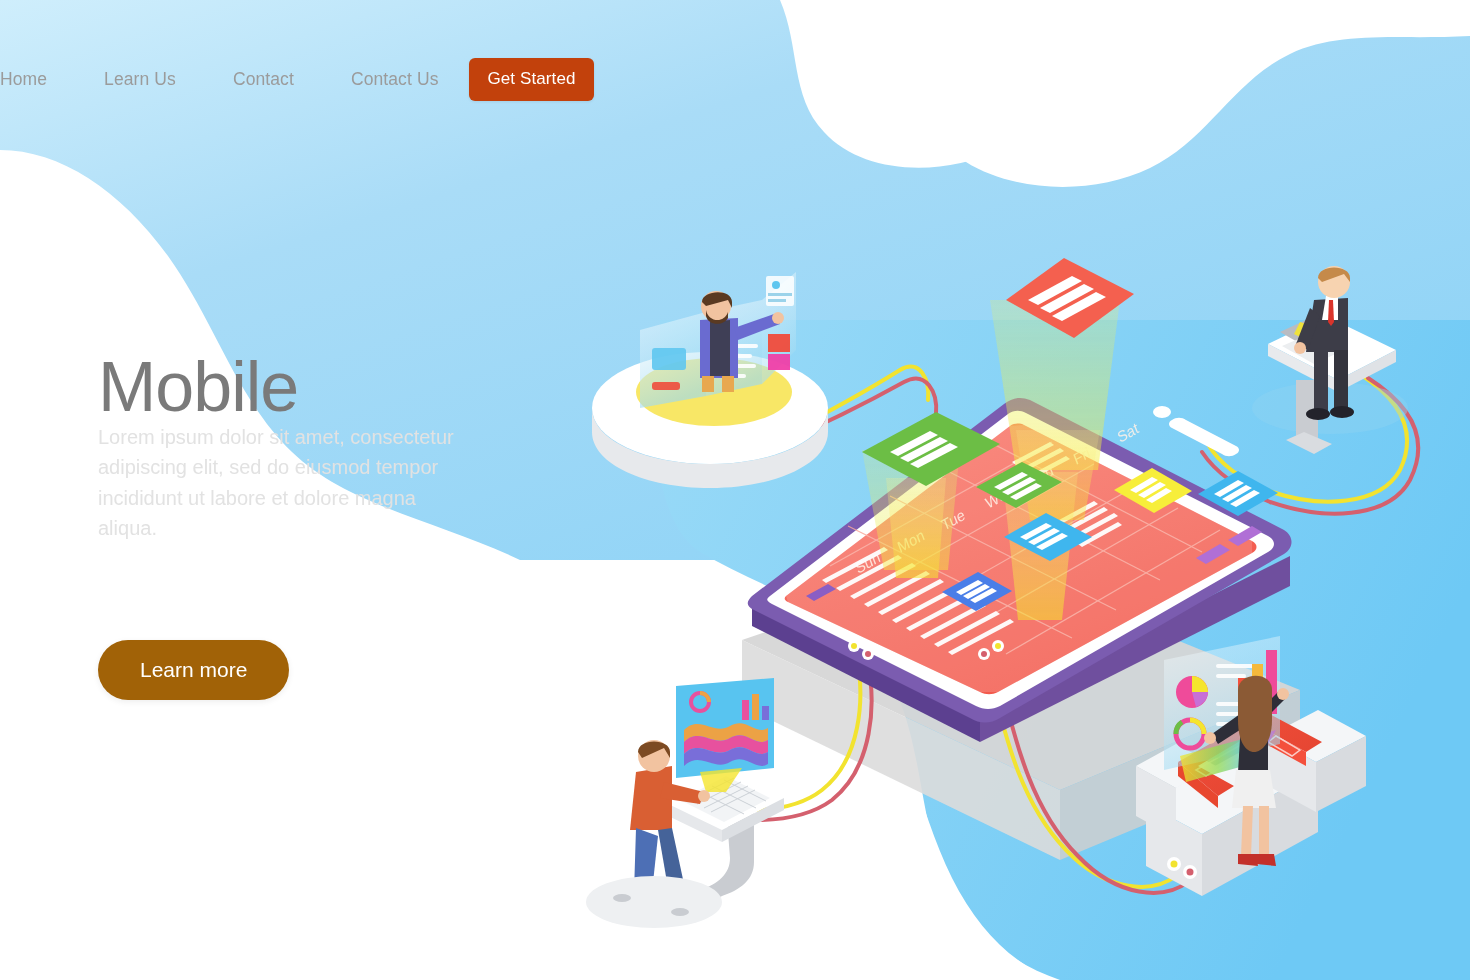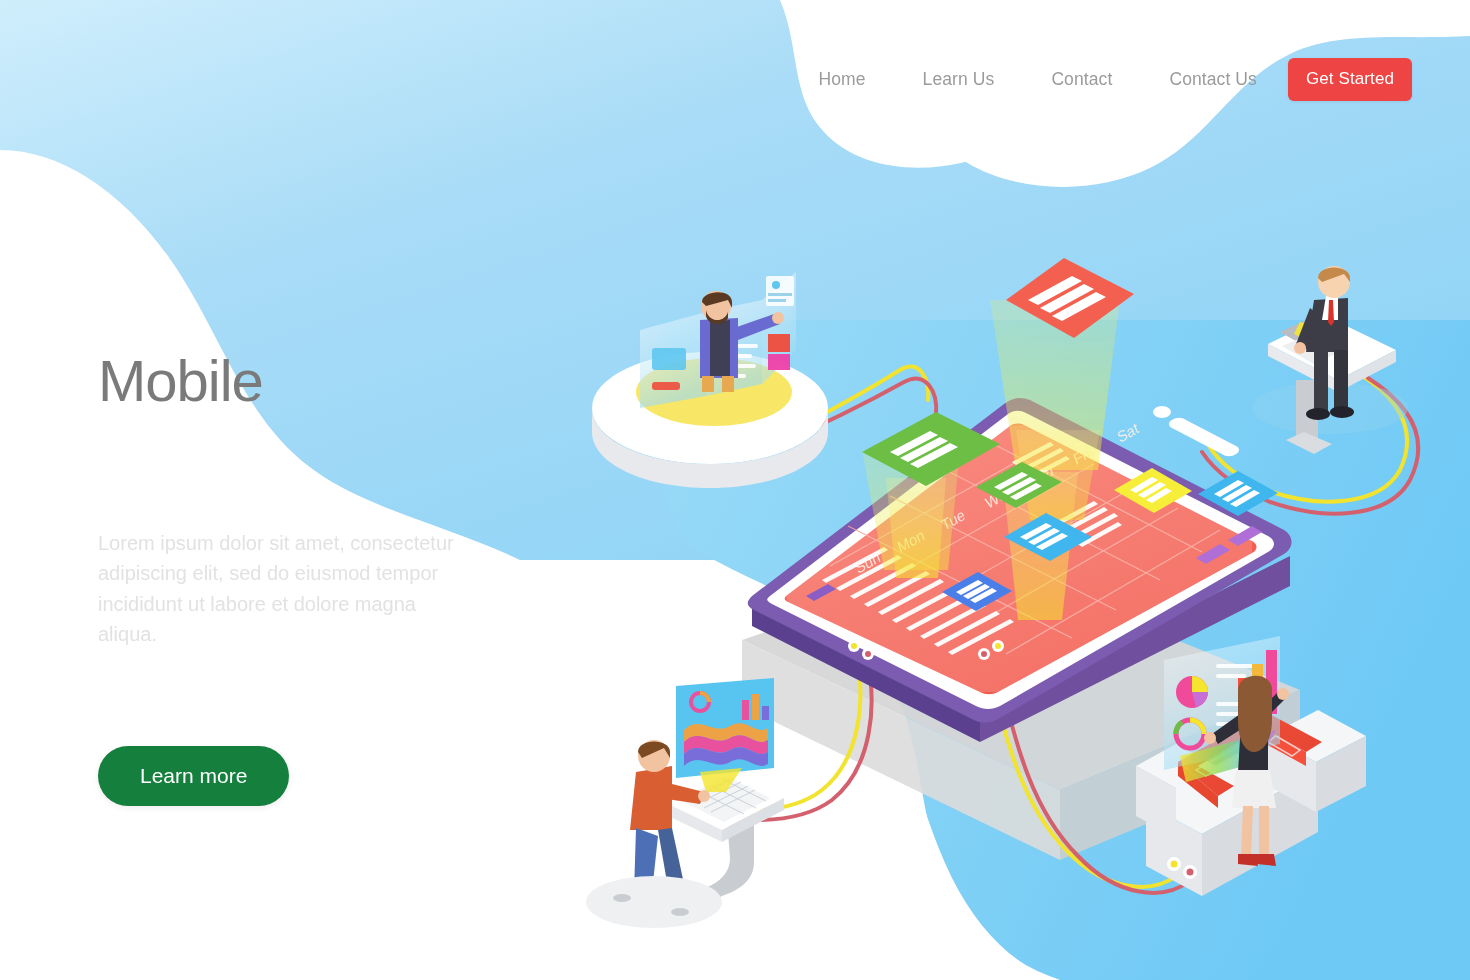--- a/index.html
+++ b/index.html
@@ -11,54 +11,54 @@
     position:relative;
   }
   #stage { position:absolute; inset:0; width:1470px; height:980px; overflow:hidden; }
 
   
   .bg-svg { position:absolute; inset:0; width:1470px; height:980px; }
 
   
   .nav {
     position:absolute; top:0; left:0; width:1470px; height:150px;
-    display:flex; align-items:flex-start; justify-content:flex-end;
+    display:flex; align-items:flex-start; justify-content:flex-start;
     padding:58px 58px 0 0; z-index:40;
   }
   .nav-links { display:flex; align-items:center; gap:0; }
   .nav-link {
     color:#9b9b9b; font-size:17.5px; letter-spacing:.1px;
     margin-right:57px; white-space:nowrap; cursor:pointer;
     font-family:"Liberation Sans", sans-serif;
   }
   .nav-link:last-of-type { margin-right:31px; }
   .btn-cta {
-    background:#ef4444; color:#fff; border:none; border-radius:6px;
+    background:#c2410c; color:#fff; border:none; border-radius:6px;
     padding:11px 18px 12px; font-size:17px; cursor:pointer;
     font-family:"Liberation Sans", sans-serif; letter-spacing:.1px;
     box-shadow:0 1px 3px rgba(0,0,0,.08);
   }
 
   
   .hero { position:absolute; left:98px; top:352px; z-index:30; width:470px; }
   .hero h1 { line-height:1.0; }
   .h-line1 {
-    display:block; font-size:58px; font-weight:400; color:#7a7a7a;
+    display:block; font-size:70px; font-weight:400; color:#7a7a7a;
     letter-spacing:-1px;
   }
   .h-line2 {
     display:block; font-size:76px; font-weight:700; color:#6f6f6f;
     letter-spacing:-1.5px; margin-top:4px;
   }
   .hero p {
-    margin-top:118px; font-size:20px; line-height:1.52; color:#e2e2e2;
+    font-size:20px; line-height:1.52; color:#e2e2e2;
     max-width:380px;
   }
   .btn-learn {
-    margin-top:96px; background:#15803d; color:#fff; border:none;
+    margin-top:96px; background:#a16207; color:#fff; border:none;
     border-radius:32px; padding:18px 42px; font-size:21px; cursor:pointer;
     font-family:"Liberation Sans", sans-serif;
     box-shadow:0 2px 6px rgba(0,0,0,.07);
   }
 
   
   .illus { position:absolute; inset:0; width:1470px; height:980px; z-index:20; pointer-events:none; }
   .illus .hit { pointer-events:auto; }
   .cal-day {
     font-family:"Liberation Sans", sans-serif;

